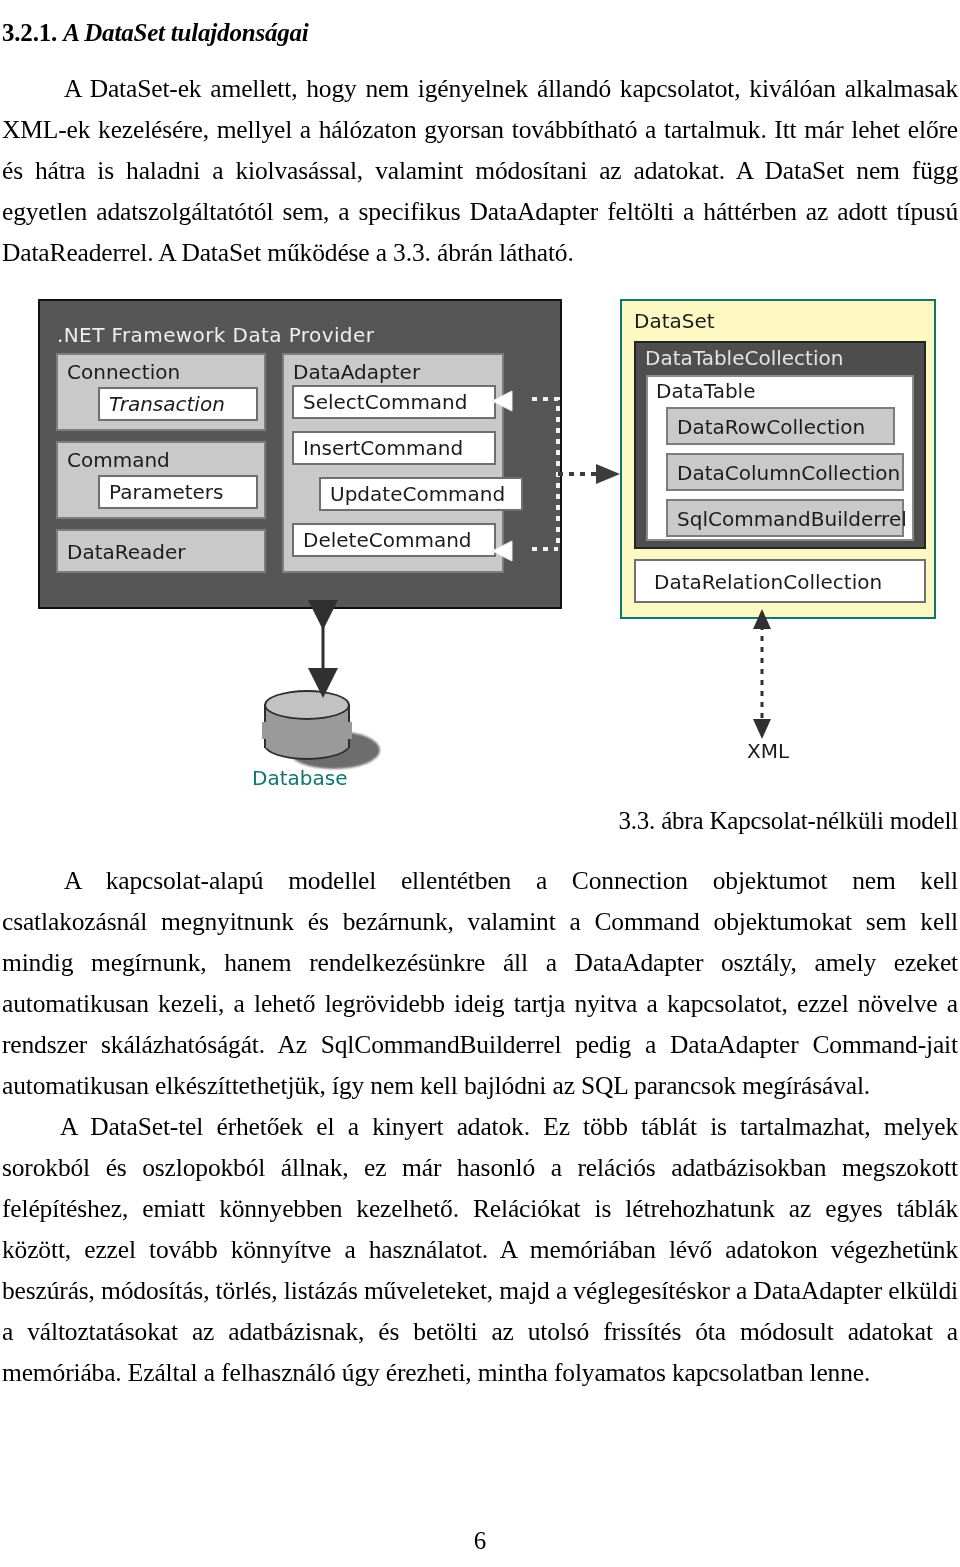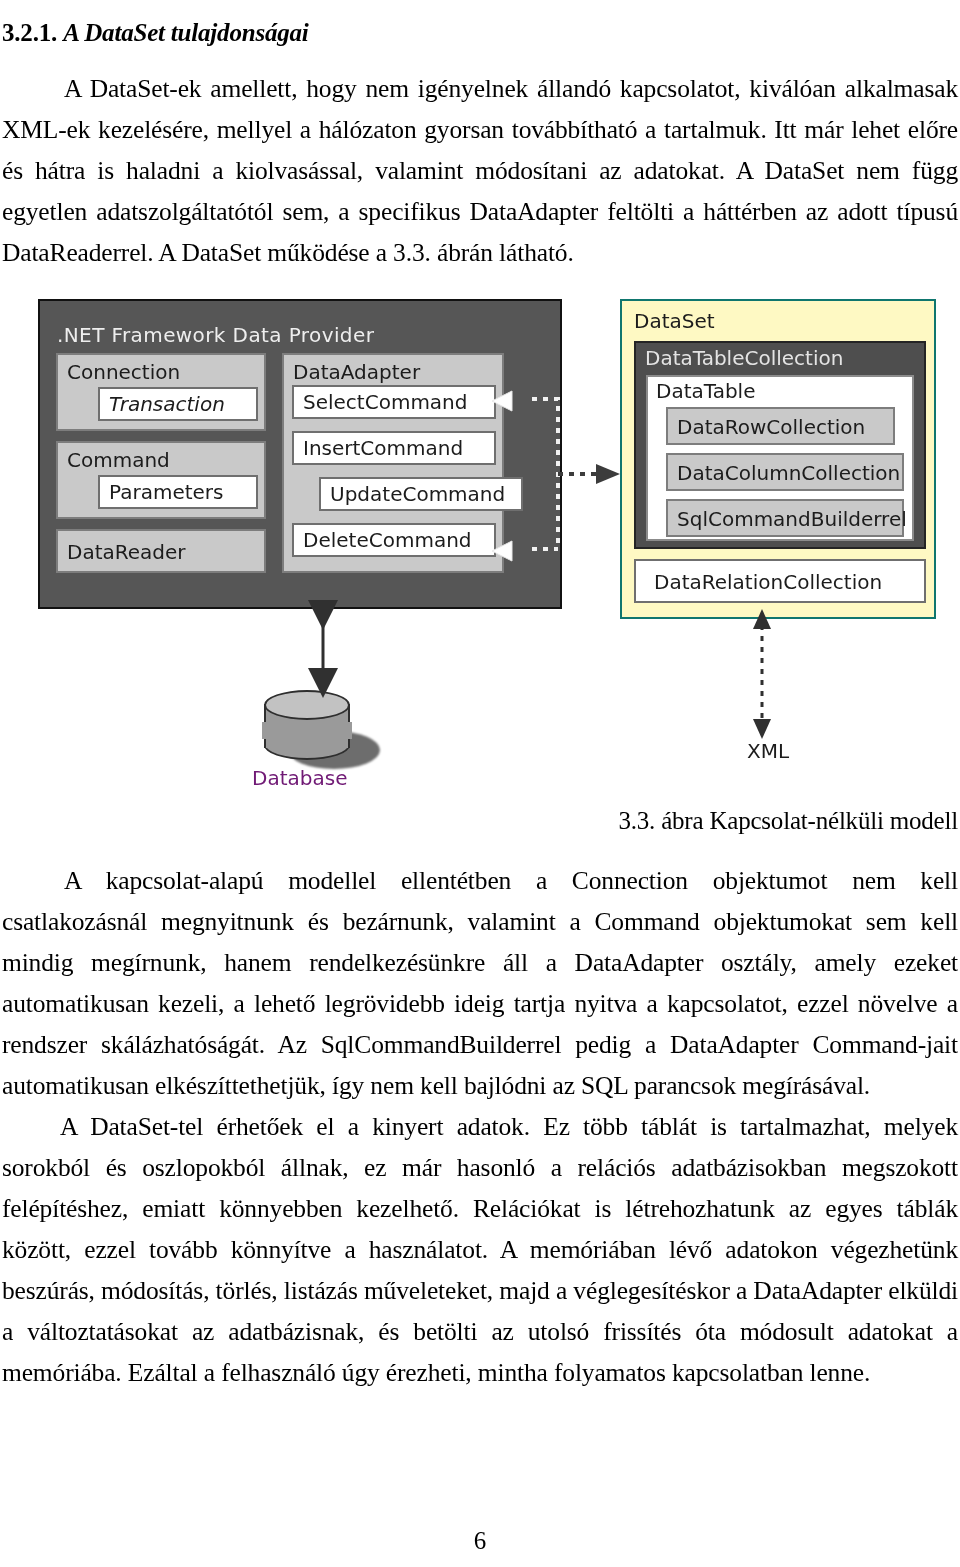--- a/index.html
+++ b/index.html
@@ -240,21 +240,21 @@
     box-sizing: border-box;
   }
   .db-label {
     position: absolute;
     left: -6px;
     top: 80px;
     width: 140px;
     text-align: left;
     font-family: "DejaVu Sans", "Liberation Sans", sans-serif;
     font-size: 20px;
-    color: #701a75;
+    color: #0f766e;
   }
   .xml-label {
     position: absolute;
     left: 727px;
     top: 448px;
     font-family: "DejaVu Sans", "Liberation Sans", sans-serif;
     font-size: 20px;
     color: #1c1c1c;
   }
 

